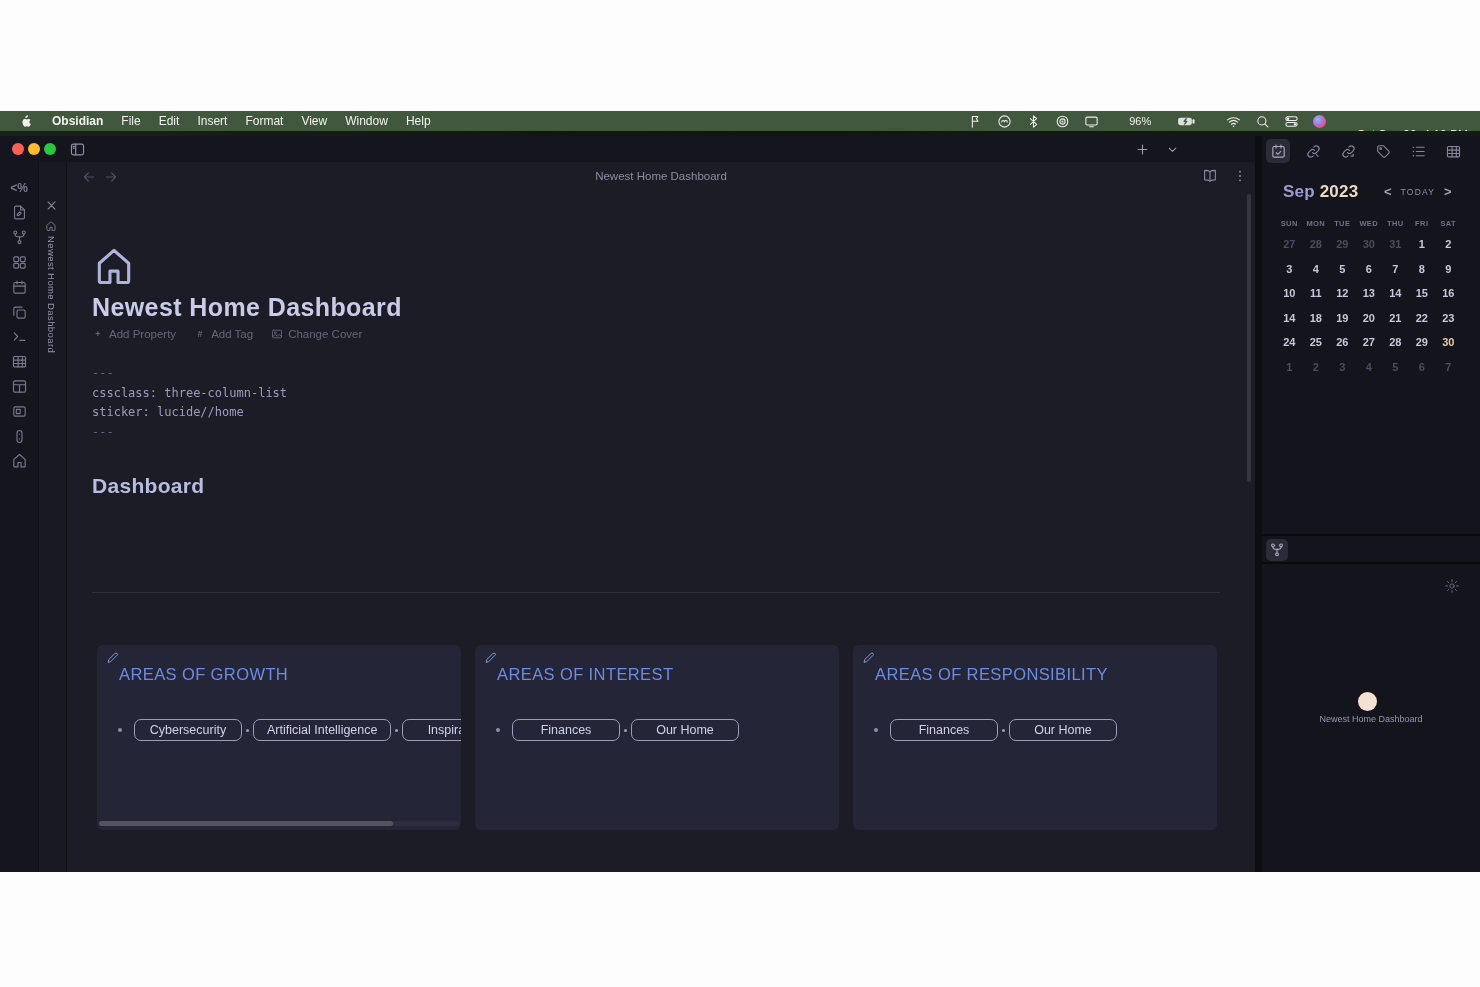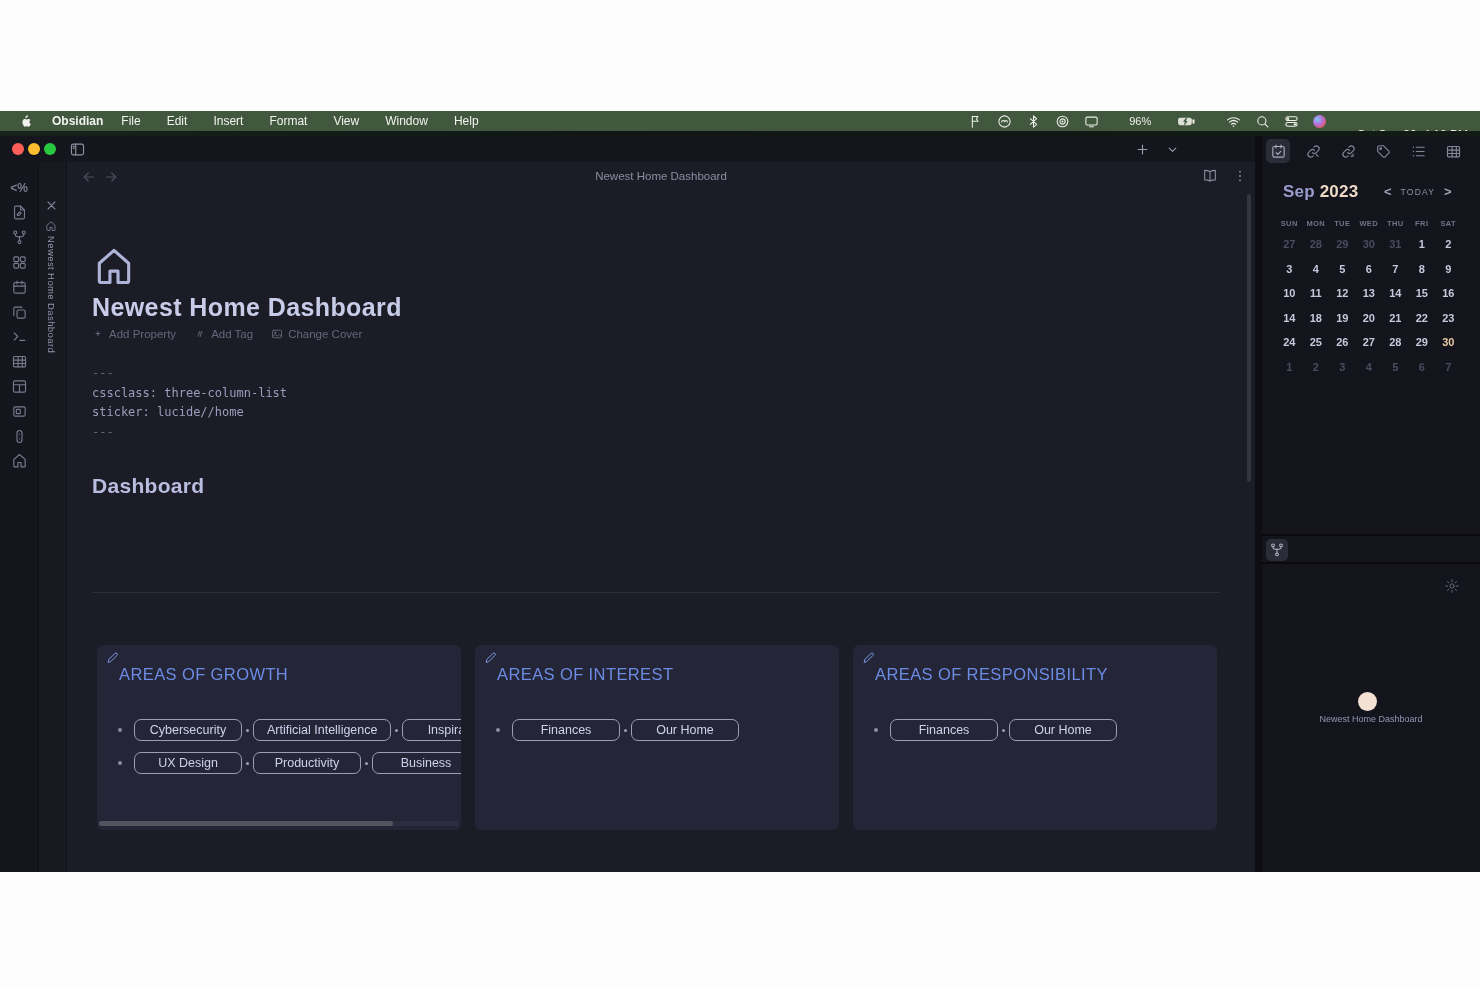--- a/index.html
+++ b/index.html
@@ -117,21 +117,21 @@
 
   <div class="menubar">
     <div class="mb-left">
       <span class="apple">
           <svg width="15" height="15" viewBox="0 0 24 24" fill="none" stroke="currentColor" stroke-width="1.8" stroke-linecap="round" stroke-linejoin="round">
             <path d="M13.2 5.3c.7-.9 1.2-2.1 1-3.3-1 .1-2.3.7-3 1.6-.6.8-1.2 2-1 3.1 1.2.1 2.3-.6 3-1.4z" fill="currentColor" stroke="none"></path>
             <path d="M16.6 12.7c0-2 1.7-3 1.8-3.1-1-1.4-2.5-1.6-3-1.6-1.3-.1-2.5.7-3.1.7-.6 0-1.6-.7-2.7-.7-1.4 0-2.7.8-3.4 2.1-1.5 2.5-.4 6.1 1 8.1.7 1 1.5 2.1 2.6 2 1 0 1.4-.6 2.7-.6 1.2 0 1.6.6 2.7.6 1.1 0 1.8-1 2.5-2 .8-1.1 1.1-2.3 1.1-2.4 0 0-2.2-.8-2.2-3.1z" fill="currentColor" stroke="none"></path>
           </svg>
         </span>
       <span class="mb-item mb-app">Obsidian</span>
-      <span id="mb-items" style="display:flex;height:100%;gap:8px;">
+      <span id="mb-items" style="display:flex;height:100%;">
           <span class="mb-item">File</span>
           <span class="mb-item">Edit</span>
           <span class="mb-item">Insert</span>
           <span class="mb-item">Format</span>
           <span class="mb-item">View</span>
           <span class="mb-item">Window</span>
           <span class="mb-item">Help</span>
         </span>
     </div>
     <div class="mb-right">
@@ -383,28 +383,20 @@
                 <path d="M15.5 4.2a2.3 2.3 0 0 1 3.3 3.3L8 18.3l-4.4 1.1L4.7 15z"></path>
               </svg></span>
             <div class="card-title">AREAS OF GROWTH</div>
             <div class="card-row row-0">
               <span class="card-bullet"></span>
               <span class="tag">Cybersecurity</span>
               <span class="sep-dot"></span>
               <span class="tag">Artificial Intelligence</span>
               <span class="sep-dot"></span>
               <span class="tag">Inspiration</span>
-            </div>
-            <div class="card-row row-1">
-              <span class="card-bullet"></span>
-              <span class="tag">UX Design</span>
-              <span class="sep-dot"></span>
-              <span class="tag">Productivity</span>
-              <span class="sep-dot"></span>
-              <span class="tag">Business</span>
             </div>
             <div class="card-hscroll">
               <div class="card-hthumb"></div>
             </div>
           </div>
           <div class="card">
             <span class="card-pencil"><svg width="14" height="14" viewBox="0 0 24 24" fill="none" stroke="currentColor" stroke-width="1.7" stroke-linecap="round" stroke-linejoin="round">
                 <path d="M15.5 4.2a2.3 2.3 0 0 1 3.3 3.3L8 18.3l-4.4 1.1L4.7 15z"></path>
               </svg></span>
             <div class="card-title">AREAS OF INTEREST</div>

